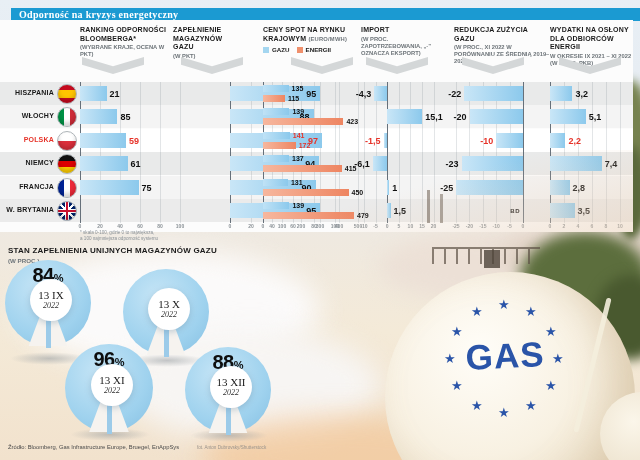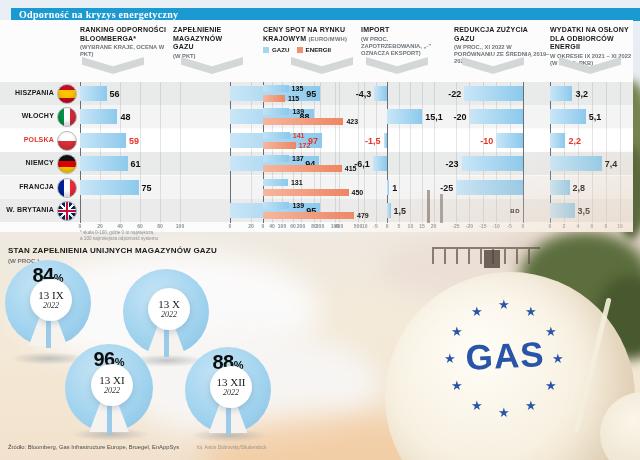--- a/index.html
+++ b/index.html
@@ -250,21 +250,21 @@
   <div class="axis" style="left:263px"></div>
   <div class="axis" style="left:387px"></div>
   <div class="axis" style="left:523px"></div>
   <div class="axis" style="left:550px"></div>
 
   <div class="row" style="top:82px">
     <span class="cname">Hiszpania</span>
     <span class="flag f-es"></span>
     <div class="bw c1">
         <div class="bar" style="width: 26.5px;"></div>
-        <span class="v">56</span>
+        <span class="v">21</span>
       </div>
     <div class="bw c2">
         <div class="bar" style="width: 90.3px;">
           <span class="v">95</span>
         </div>
       </div>
     <div class="c3 abs">
         <div class="sub3">
           <div class="bar3 bgas" style="width: 25.6px;"></div>
           <span class="v3">135</span>
@@ -286,21 +286,21 @@
         <div class="bar" style="width: 22.4px;"></div>
         <span class="v">3,2</span>
       </div>
   </div>
 
   <div class="row" style="top:105px">
     <span class="cname">Włochy</span>
     <span class="flag f-it"></span>
     <div class="bw c1">
         <div class="bar" style="width: 37.4px;"></div>
-        <span class="v">48</span>
+        <span class="v">85</span>
       </div>
     <div class="bw c2">
         <div class="bar" style="width: 83.6px;">
           <span class="v">88</span>
         </div>
       </div>
     <div class="c3 abs">
         <div class="sub3">
           <div class="bar3 bgas" style="width: 26.4px;"></div>
           <span class="v3">139</span>
@@ -395,20 +395,25 @@
         <span class="v">7,4</span>
       </div>
   </div>
 
   <div class="row" style="top:176px">
     <span class="cname">Francja</span>
     <span class="flag f-fr"></span>
     <div class="bw c1">
         <div class="bar" style="width: 58.5px;"></div>
         <span class="v">75</span>
+      </div>
+    <div class="bw c2">
+        <div class="bar" style="width: 85.5px;">
+          <span class="v">90</span>
+        </div>
       </div>
     <div class="c3 abs">
         <div class="sub3">
           <div class="bar3 bgas" style="width: 24.9px;"></div>
           <span class="v3">131</span>
         </div>
         <div class="sub3">
           <div class="bar3 ben" style="width: 85.5px;"></div>
           <span class="v3">450</span>
         </div>

